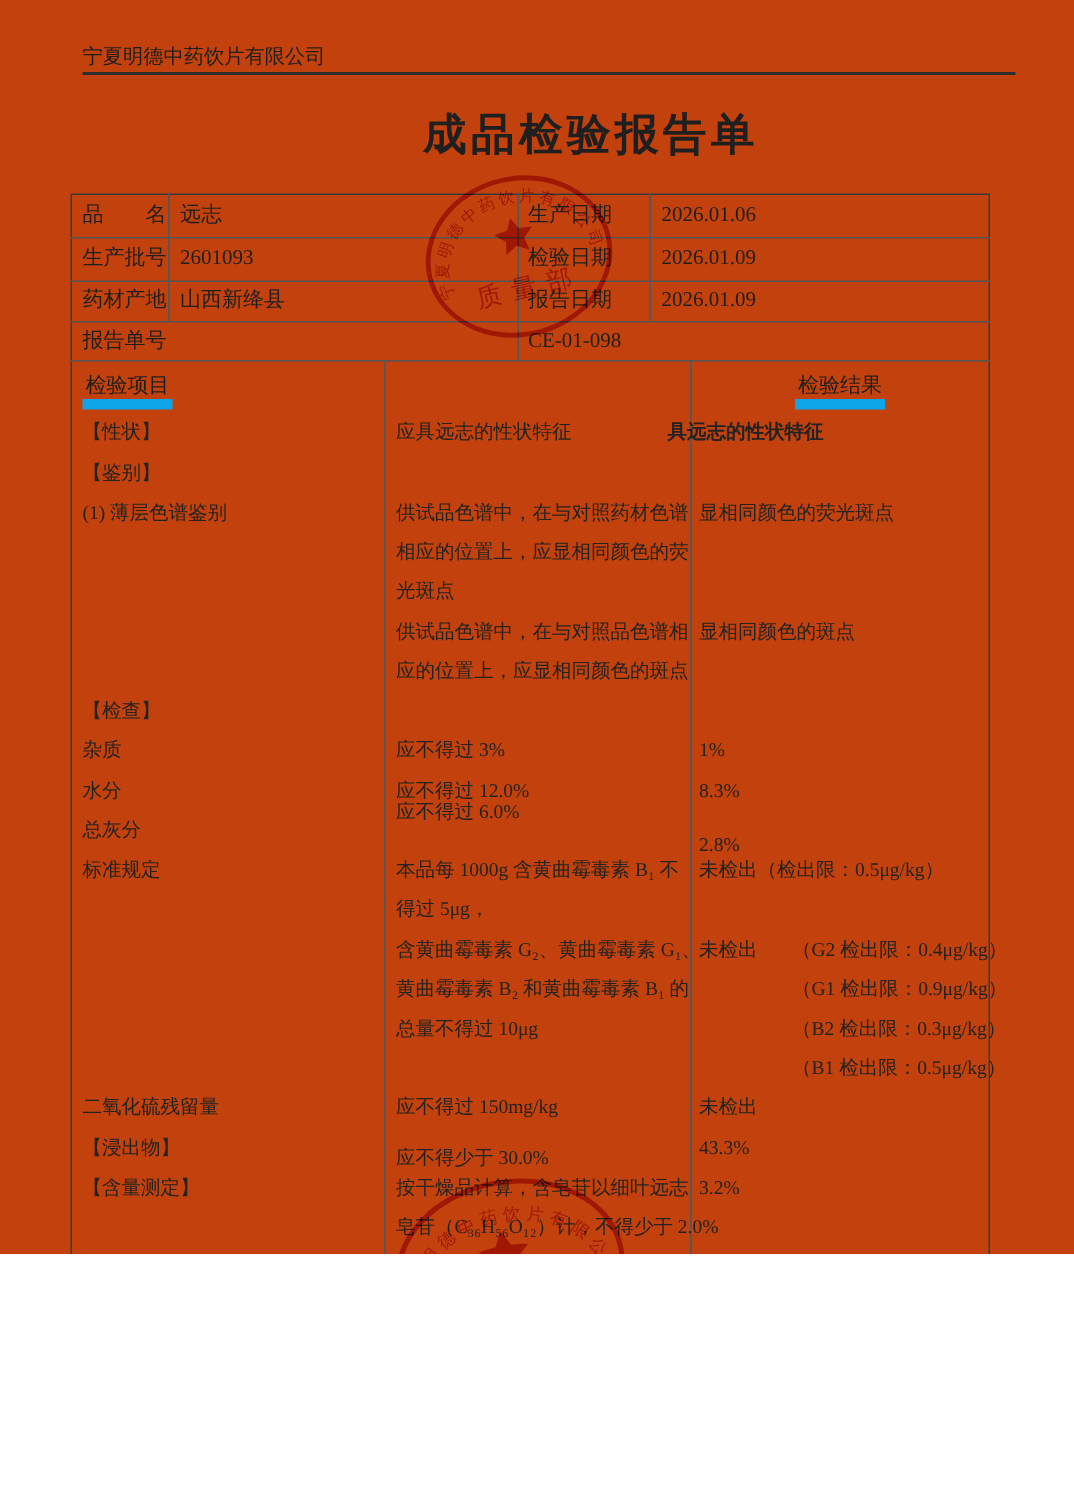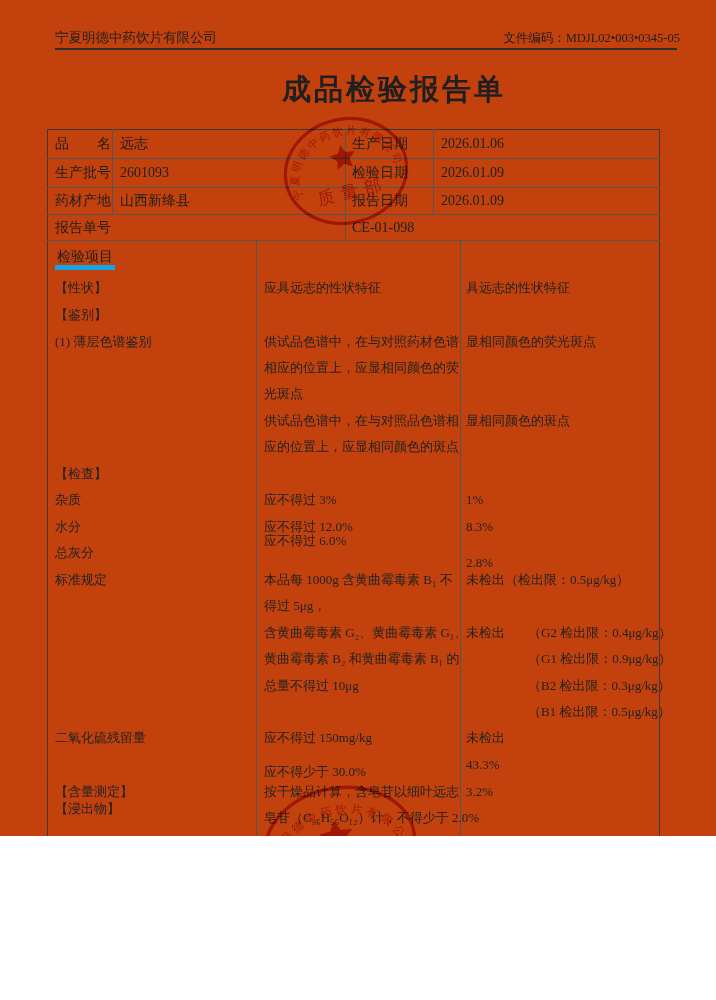--- a/index.html
+++ b/index.html
@@ -12,35 +12,34 @@
   .hdr-code{right:36px;top:30px;font-size:12.5px;}
   .hdr-rule{left:55px;top:48px;width:622px;height:2px;background:#2e2e2e;}
   .doc-title{left:0;top:70px;width:716px;text-align:center;font-size:29px;font-weight:bold;letter-spacing:3px;padding-left:36px;}
   
   .outer{position:absolute;left:47px;top:129px;width:611px;height:799px;border:1.5px solid #3a3a3a;}
   .hline{position:absolute;left:47px;width:613px;height:1px;background:#555;}
   .vline{position:absolute;width:1px;background:#555;}
   
   .cell{position:absolute;font-size:14px;line-height:18px;white-space:nowrap;}
   .col-head{position:absolute;font-size:14px;text-align:center;}
-  .col-head span{border-bottom:5px solid #0ea5e9;padding:0 2px 1px 2px;}
+  .col-head span{border-bottom:7px solid #0ea5e9;padding:0 2px 1px 2px;}
   .bline{position:absolute;font-size:13px;line-height:17px;white-space:nowrap;color:#232323;}
   .concl{position:absolute;left:55px;top:906px;font-size:14px;}
   .sig-label{position:absolute;top:945px;font-size:14px;}
   .sig-svg{position:absolute;z-index:3;}
   .stamp{position:absolute;z-index:6;opacity:0.82;mix-blend-mode:multiply;}
   .stamp text{font-family:"Liberation Serif","DejaVu Serif",serif;}
 </style>
 </head>
 <body>
 
 <div class="page">
 
   <div class="abs hdr-company">宁夏明德中药饮片有限公司</div>
-  <div class="abs hdr-code">文件编码：MDJL02•003•0345-05</div>
   <div class="abs hdr-rule"></div>
 
   <div class="abs doc-title">成品检验报告单</div>
 
   <div class="outer"></div>
   <div class="hline" style="top:158px"></div>
   <div class="hline" style="top:187px"></div>
   <div class="hline" style="top:214px"></div>
   <div class="hline" style="top:240px"></div>
   <div class="hline" style="top:902px"></div>
@@ -62,32 +61,33 @@
 
   <div class="cell" style="left:55px;top:192px">药材产地</div>
   <div class="cell" style="left:120px;top:192px">山西新绛县</div>
   <div class="cell" style="left:352px;top:192px">报告日期</div>
   <div class="cell" style="left:441px;top:192px">2026.01.09</div>
 
   <div class="cell" style="left:55px;top:219px">报告单号</div>
   <div class="cell" style="left:352px;top:219px">CE-01-098</div>
 
   <div class="col-head" style="left:55px;top:248px;text-align:left"><span>检验项目</span></div>
+  <div class="col-head" style="left:460px;top:248px;width:200px"><span>检验结果</span></div>
 
   <div id="body-layer">
       <div class="bline" style="left: 55px; top: 279px;">【性状】</div>
       <div class="bline" style="left: 55px; top: 306px;">【鉴别】</div>
       <div class="bline" style="left: 55px; top: 333px;">(1) 薄层色谱鉴别</div>
       <div class="bline" style="left: 55px; top: 465px;">【检查】</div>
       <div class="bline" style="left: 55px; top: 491px;">杂质</div>
       <div class="bline" style="left: 55px; top: 518px;">水分</div>
       <div class="bline" style="left: 55px; top: 544px;">总灰分</div>
       <div class="bline" style="left: 55px; top: 571px;">标准规定</div>
       <div class="bline" style="left: 55px; top: 729px;">二氧化硫残留量</div>
-      <div class="bline" style="left: 55px; top: 800px; text-align: right;">【浸出物】</div>
+      <div class="bline" style="left: 55px; top: 756px; text-align: right;">【浸出物】</div>
       <div class="bline" style="left: 55px; top: 783px;">【含量测定】</div>
       <div class="bline" style="left: 264px; top: 279px;">应具远志的性状特征</div>
       <div class="bline" style="left: 264px; top: 333px;">供试品色谱中，在与对照药材色谱</div>
       <div class="bline" style="left: 264px; top: 359px;">相应的位置上，应显相同颜色的荧</div>
       <div class="bline" style="left: 264px; top: 385px;">光斑点</div>
       <div class="bline" style="left: 264px; top: 412px;">供试品色谱中，在与对照品色谱相</div>
       <div class="bline" style="left: 264px; top: 438px;">应的位置上，应显相同颜色的斑点</div>
       <div class="bline" style="left: 264px; top: 491px; text-align: right;">应不得过 3%</div>
       <div class="bline" style="left: 264px; top: 518px;">应不得过 12.0%</div>
       <div class="bline" style="left: 264px; top: 532px;">应不得过 6.0%</div>
@@ -95,21 +95,21 @@
       <div class="bline" style="left: 264px; top: 597px;">得过 5μg，</div>
       <div class="bline" style="left: 264px; top: 624px;">含黄曲霉毒素 G₂、黄曲霉毒素 G₁、</div>
       <div class="bline" style="left: 264px; top: 650px;">黄曲霉毒素 B₂ 和黄曲霉毒素 B₁ 的</div>
       <div class="bline" style="left: 264px; top: 677px;">总量不得过 10μg</div>
       <div class="bline" style="left: 264px; top: 729px;">应不得过 150mg/kg</div>
       <div class="bline" style="left: 264px; top: 763px;">应不得少于 30.0%</div>
       <div class="bline" style="left: 264px; top: 783px;">按干燥品计算，含皂苷以细叶远志</div>
       <div class="bline" style="left: 264px; top: 809px;">皂苷（C₃₆H₅₆O₁₂）计，不得少于 2.0%</div>
       <div class="bline" style="left: 264px; top: 836px; margin-top: 30px;">按干燥品计算，含3,6′—二芥子酰</div>
       <div class="bline" style="left: 264px; top: 862px;">基蔗（C₃₆H₄₆O₁₇）不得少于0.50%</div>
-      <div class="bline" style="left: 466px; top: 279px;">具远志的性状特征</div>
+      <div class="bline" style="left: 445px; top: 279px; font-weight: bold;">具远志的性状特征</div>
       <div class="bline" style="left: 466px; top: 333px;">显相同颜色的荧光斑点</div>
       <div class="bline" style="left: 466px; top: 412px;">显相同颜色的斑点</div>
       <div class="bline" style="left: 466px; top: 491px;">1%</div>
       <div class="bline" style="left: 466px; top: 518px;">8.3%</div>
       <div class="bline" style="left: 466px; top: 554px;">2.8%</div>
       <div class="bline" style="left: 466px; top: 571px;">未检出（检出限：0.5μg/kg）</div>
       <div class="bline" style="left: 466px; top: 624px;">未检出</div>
       <div class="bline" style="left: 528px; top: 624px;">（G2 检出限：0.4μg/kg）</div>
       <div class="bline" style="left: 528px; top: 650px;">（G1 检出限：0.9μg/kg）</div>
       <div class="bline" style="left: 528px; top: 677px;">（B2 检出限：0.3μg/kg）</div>

